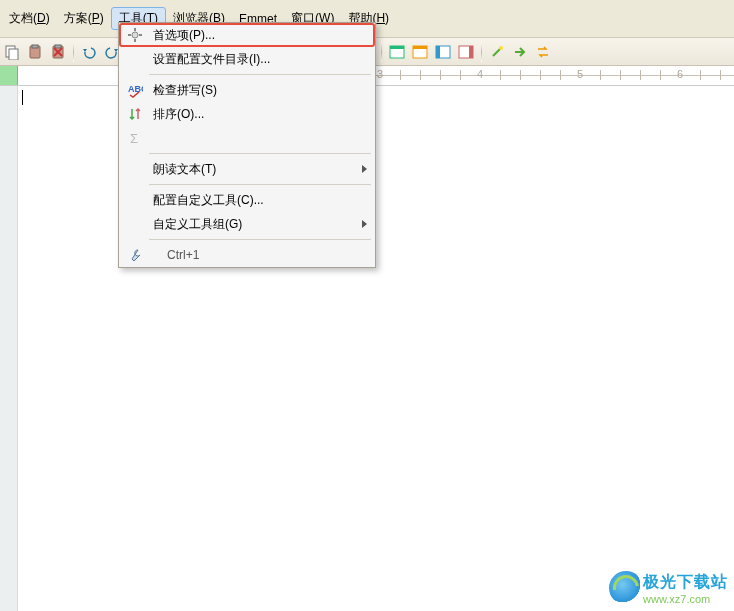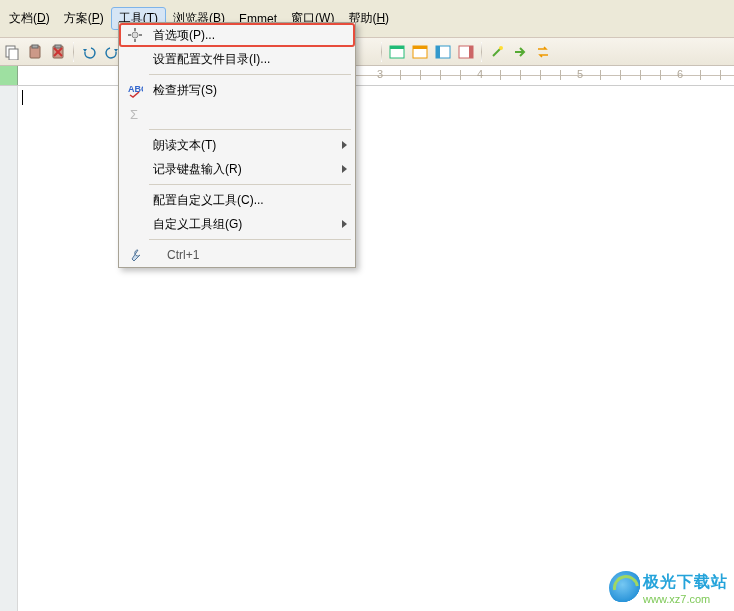--- a/index.html
+++ b/index.html
@@ -103,21 +103,21 @@
     background: #000;
     animation: blink 1s step-start infinite;
   }
   @keyframes blink { 50% { opacity: 0; } }
 
   
   .dropdown {
     position: absolute;
     left: 118px;
     top: 22px;
-    width: 238px;
+    width: 258px;
     background: #f5f5f5;
     border: 1px solid #a7a295;
     box-shadow: 3px 3px 6px rgba(0,0,0,0.25);
     z-index: 50;
   }
   .dd-row {
     display: flex;
     align-items: center;
     height: 24px;
     padding: 0 6px 0 4px;
@@ -349,38 +349,42 @@
   <div class="dd-sep"></div>
   <div class="dd-row">
     <span class="dd-iconcol">
       <svg width="16" height="16">
           <text x="1" y="10" font-size="9" fill="#36c" font-weight="bold">ABC</text>
           <path d="M3 13 l3 2 l6 -5" fill="none" stroke="#c33" stroke-width="1.5"></path>
         </svg>
     </span>
     <span class="dd-label">检查拼写(S)</span>
   </div>
+  <div class="dd-row">
+    <span class="dd-iconcol">
+      <svg width="16" height="16">
+          <path d="M5 3 v10 M3 11 l2 2 l2 -2" stroke="#4a4" fill="none" stroke-width="1.5"></path>
+          <path d="M11 13 v-10 M9 5 l2 -2 l2 2" stroke="#c66" fill="none" stroke-width="1.5"></path>
+        </svg>
+    </span>
+    <span class="dd-label">排序(O)...</span>
+  </div>
   <div class="dd-row disabled">
     <span class="dd-iconcol">
       <svg width="16" height="16">
           <text x="3" y="13" font-size="13" fill="#bbb">Σ</text>
         </svg>
     </span>
   </div>
   <div class="dd-sep"></div>
   <div class="dd-row">
     <span class="dd-iconcol"></span>
     <span class="dd-label">朗读文本(T)</span>
     <span class="dd-arrow"></span>
   </div>
-  <div class="dd-row">
-    <span class="dd-iconcol"></span>
-    <span class="dd-label">记录键盘输入(R)</span>
-    <span class="dd-arrow"></span>
-  </div>
   <div class="dd-sep"></div>
   <div class="dd-row">
     <span class="dd-iconcol"></span>
     <span class="dd-label">配置自定义工具(C)...</span>
   </div>
   <div class="dd-row">
     <span class="dd-iconcol"></span>
     <span class="dd-label">自定义工具组(G)</span>
     <span class="dd-arrow"></span>
   </div>

